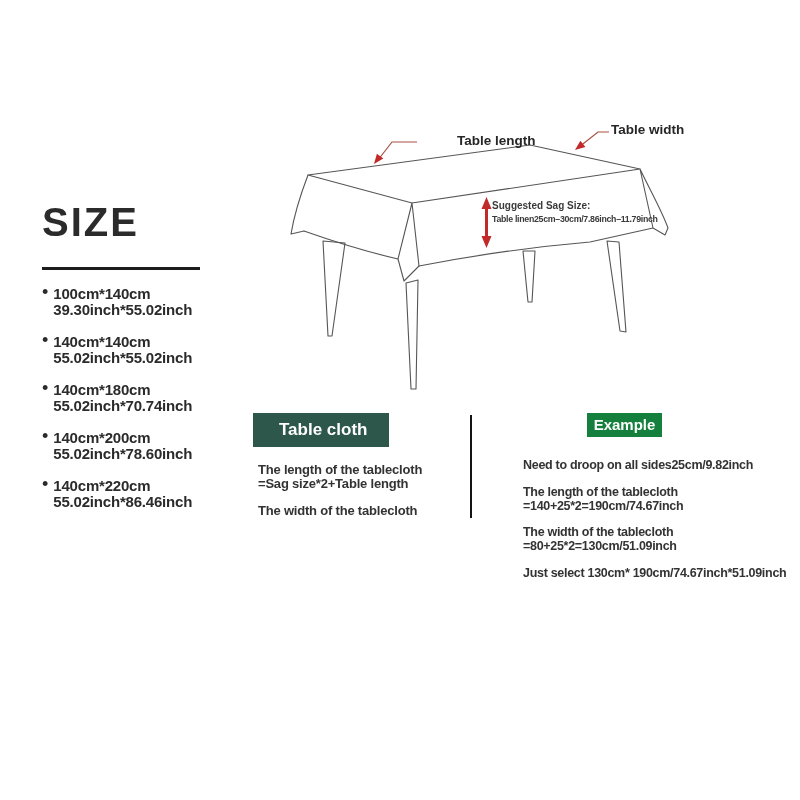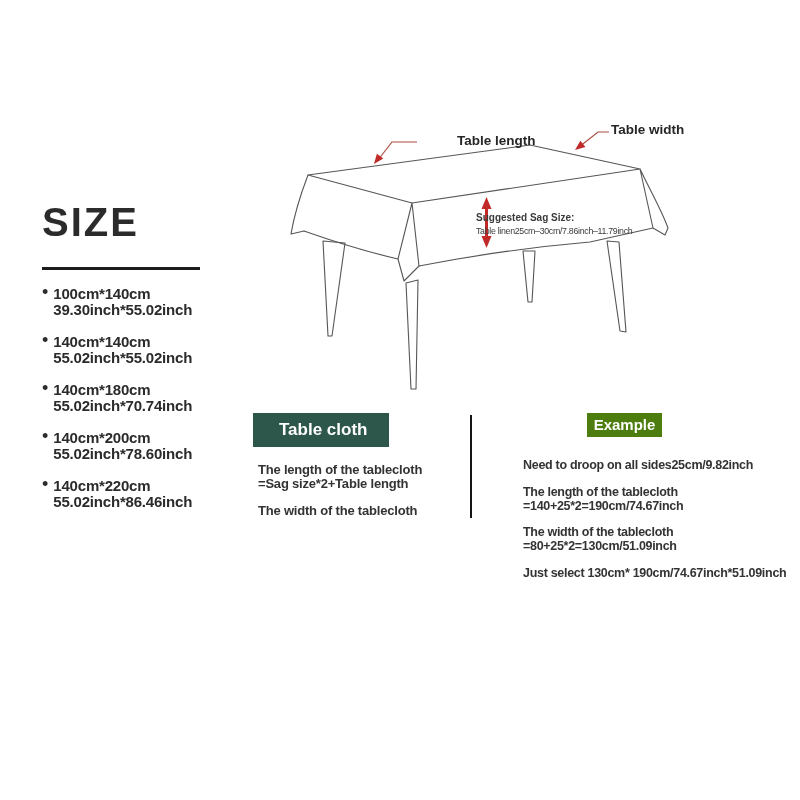--- a/index.html
+++ b/index.html
@@ -13,32 +13,32 @@
   .size-title{left:42px;top:200px;font-size:40px;font-weight:700;letter-spacing:2px;color:#2b2b2b;}
   .size-underline{left:42px;top:267px;width:158px;height:3px;background:#1c1c1c;}
   .size-list{left:42px;top:286px;display:flex;flex-direction:column;gap:17px;list-style:none;margin:0;padding:0;}
   .size-item{display:flex;align-items:flex-start;}
   .size-item .dot{font-size:18px;line-height:10px;margin-right:5px;margin-top:1px;color:#2b2b2b;}
   .size-item .lines{font-size:15px;font-weight:700;line-height:15.5px;letter-spacing:-0.2px;color:#2b2b2b;}
   
   .diag-label{font-size:13.5px;font-weight:700;color:#262626;}
   .lbl-length{left:420px;top:133px;margin-left:37px;}
   .lbl-width{left:611px;top:122px;}
-  .sag-note{left:476px;top:199px;line-height:13.5px;color:#3a3a3a;margin-top:12px;}
+  .sag-note{left:492px;top:199px;line-height:13.5px;color:#3a3a3a;}
   .sag-note .t{font-size:10px;font-weight:700;}
-  .sag-note .l{font-size:8.8px;font-weight:400;letter-spacing:-0.3px;}
+  .sag-note .l{font-size:8.8px;font-weight:700;letter-spacing:-0.3px;}
   
   .rules-header{left:253px;top:413px;width:136px;height:34px;background:#2d574a;color:#ffffff;
     font-size:17px;font-weight:700;line-height:34px;padding-left:26px;box-sizing:border-box;}
   .rules-body{left:258px;top:455px;font-size:13px;font-weight:700;line-height:14px;color:#333;letter-spacing:-0.2px;}
   .rules-body .para{margin:0 0 8px 0;}
   
   .divider{left:470px;top:415px;width:2px;height:103px;background:#141414;}
   
-  .example-header{left:587px;top:413px;width:75px;height:24px;background:#4d7c0f;color:#ffffff;
+  .example-header{left:587px;top:413px;width:75px;height:24px;background:#15803d;color:#ffffff;
     font-size:15px;font-weight:700;line-height:24px;text-align:center;}
   .example-body{left:523px;top:449px;font-size:12.5px;font-weight:700;line-height:14px;color:#333;letter-spacing:-0.3px;}
   .example-body .para{margin:0 0 9px 0;}
   svg.drawing{position:absolute;left:0;top:0;}
 </style>
 </head>
 <body>
 
 <div class="canvas">
 

